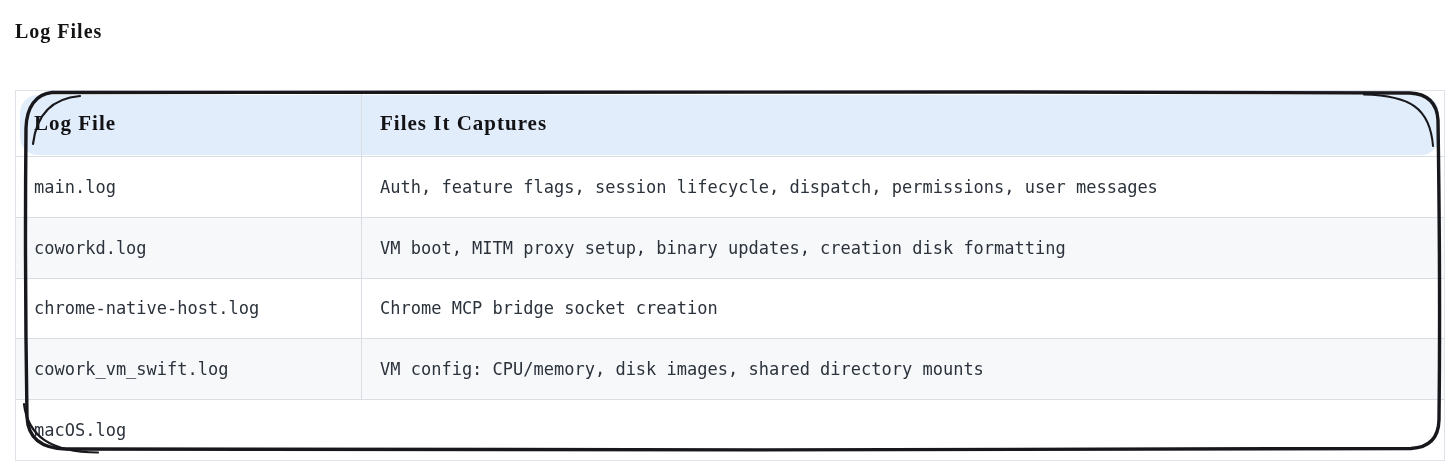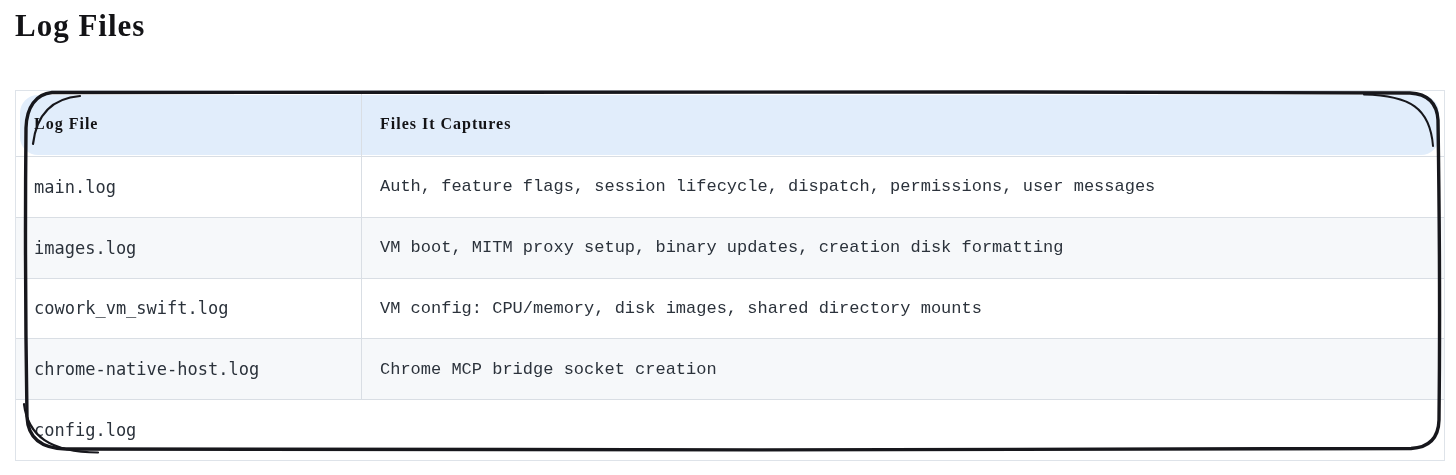--- a/index.html
+++ b/index.html
@@ -9,62 +9,62 @@
     --divider:#d9dee4;
     --sketch:#17171c;
     --body-text:#2b323b;
     --heading-text:#131316;
   }
   *{margin:0;padding:0;box-sizing:border-box;}
   html,body{width:1456px;height:475px;background:#ffffff;overflow:hidden;}
   body{position:relative;font-family:"DejaVu Sans",sans-serif;}
 
   .page-title{
-    position:absolute;left:15px;top:8px;
+    position:absolute;left:15px;top:20px;
     font-family:cursive;
-    font-size:31px;font-weight:600;letter-spacing:1px;
+    font-size:20px;font-weight:600;letter-spacing:1px;
     color:var(--heading-text);
   }
 
   .table-wrap{
     position:absolute;left:15px;top:90px;width:1430px;height:371px;
     border:1px solid #dee3e9;background:#fff;
     display:flex;flex-direction:column;
   }
 
   .thead{
     position:relative;height:65px;flex:0 0 65px;
     display:grid;grid-template-columns:345px 1fr;
   }
   .thead::before{
     content:"";position:absolute;left:4px;right:5px;top:4px;bottom:1px;
     background:var(--header-bg);border-radius:18px;
   }
   .th{
     position:relative;display:flex;align-items:center;padding:0 18px;
     font-family:cursive;
-    font-size:16px;font-weight:600;letter-spacing:1px;
+    font-size:21px;font-weight:600;letter-spacing:1px;
     color:var(--heading-text);
   }
   .thead .th:nth-child(2){border-left:1px solid var(--divider);}
 
   .tbody{flex:1;display:flex;flex-direction:column;}
   .trow{
     flex:1;display:grid;grid-template-columns:345px 1fr;
     border-top:1px solid var(--divider);
     background:var(--row-bg);
   }
   .trow:nth-child(even){background:var(--row-alt-bg);}
   .td{
     display:flex;align-items:center;padding:0 18px;
     font-family:"DejaVu Sans Mono","Liberation Mono",monospace;
     font-size:17px;color:var(--body-text);
     white-space:nowrap;overflow:hidden;
   }
-  .td:nth-child(2){border-left:1px solid var(--divider);font-family:Liberation Mono, monospace;}
+  .td:nth-child(2){border-left:1px solid var(--divider);}
 
   .sketch-overlay{
     position:absolute;left:-4px;top:-5px;width:1438px;height:380px;
     pointer-events:none;
   }
   .sketch-overlay path{
     fill:none;stroke:var(--sketch);
     stroke-linecap:round;stroke-linejoin:round;
   }
 </style>
@@ -78,36 +78,36 @@
     <div class="th">Log File</div>
     <div class="th">Files It Captures</div>
   </div>
   <div class="tbody">
   <div class="trow">
     <div class="td">main.log</div>
     <div class="td">Auth, feature flags, session lifecycle, dispatch, permissions, user messages</div>
   </div>
 
   <div class="trow">
-    <div class="td">images.log</div>
+    <div class="td">coworkd.log</div>
     <div class="td">VM boot, MITM proxy setup, binary updates, creation disk formatting</div>
+  </div>
+
+  <div class="trow">
+    <div class="td">chrome-native-host.log</div>
+    <div class="td">Chrome MCP bridge socket creation</div>
   </div>
 
   <div class="trow">
     <div class="td">cowork_vm_swift.log</div>
     <div class="td">VM config: CPU/memory, disk images, shared directory mounts</div>
   </div>
 
   <div class="trow">
-    <div class="td">chrome-native-host.log</div>
-    <div class="td">Chrome MCP bridge socket creation</div>
-  </div>
-
-  <div class="trow">
-    <div class="td">config.log</div>
+    <div class="td">macOS.log</div>
   </div>
 </div>
 
   <svg class="sketch-overlay" viewBox="0 0 1438 380" xmlns="http://www.w3.org/2000/svg" aria-hidden="true">
 
     <path stroke-width="3.4" d="M 40 6.5
       C 340 5, 920 5.5, 1398 7
       C 1416 8, 1425 17, 1426 34
       C 1427.5 132, 1428 242, 1427 334
       C 1426.5 352, 1417 361.5, 1399 362.5

